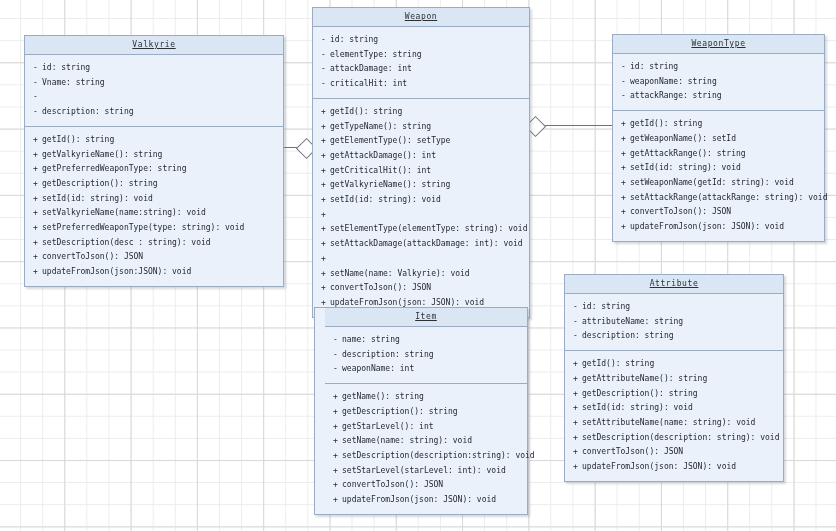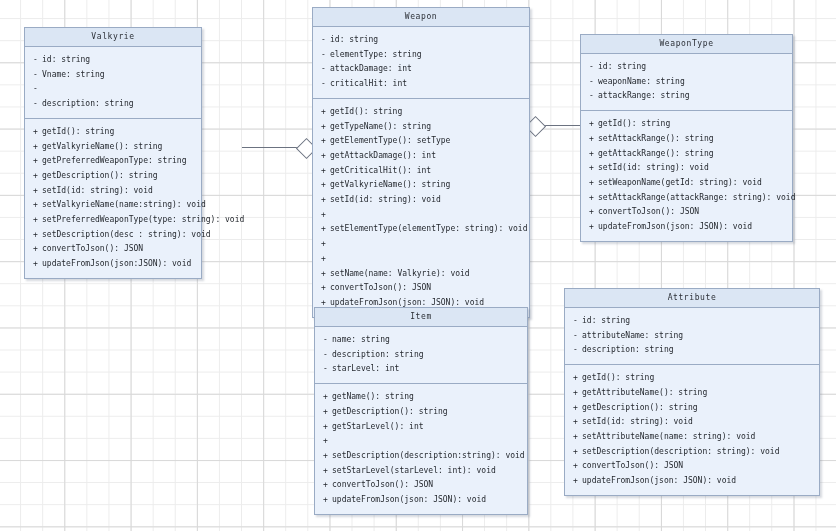--- a/index.html
+++ b/index.html
@@ -44,20 +44,21 @@
   .uml-header {
     box-sizing: border-box;
     text-align: center;
     font-size: 8px;
     letter-spacing: 0.6px;
     color: #2b2f36;
     background: #dbe6f4;
     border-bottom: 1px solid #9aabc4;
     padding: 4px 2px 4px 2px;
     line-height: 10px;
+    text-decoration: underline;
   }
   .uml-compartment {
     box-sizing: border-box;
     padding: 6px 0 6px 0;
   }
   .uml-compartment + .uml-compartment {
     border-top: 1px solid #9aabc4;
   }
   .uml-row {
     display: flex;
@@ -113,21 +114,21 @@
   <div class="conn-line h" style="left:540px; top:125px; width:72px;"></div>
   <div class="diamond" style="left:528px; top:119px;"></div>
 
   <div class="conn-line v" style="left:421px; top:287px; height:14px;"></div>
   <div class="tri-hollow" style="left:413px; top:299px;">
     <svg width="17" height="13" viewBox="0 0 17 13" xmlns="http://www.w3.org/2000/svg">
       <polygon points="1,1 16,1 8.5,12" fill="#ffffff" stroke="#6b7280" stroke-width="1"></polygon>
     </svg>
   </div>
 
-  <div class="uml-class" style="left:24px; top:27px; width:178px;">
+  <div class="uml-class" style="left:24px; top:35px; width:260px;">
     <div class="uml-header">Valkyrie</div>
     <div class="uml-compartment">
       <div class="uml-row">
         <span class="vis">-</span>
         <span class="member-text">id: string</span>
       </div>
       <div class="uml-row">
         <span class="vis">-</span>
         <span class="member-text">Vname: string</span>
       </div>
@@ -234,40 +235,41 @@
       </div>
       <div class="uml-row">
         <span class="vis">+</span>
       </div>
       <div class="uml-row">
         <span class="vis">+</span>
         <span class="member-text">setElementType(elementType: string): void</span>
       </div>
       <div class="uml-row">
         <span class="vis">+</span>
+        <span class="member-text">setAttackDamage(attackDamage: int): void</span>
       </div>
       <div class="uml-row">
         <span class="vis">+</span>
       </div>
       <div class="uml-row">
         <span class="vis">+</span>
         <span class="member-text">setName(name: Valkyrie): void</span>
       </div>
       <div class="uml-row">
         <span class="vis">+</span>
         <span class="member-text">convertToJson(): JSON</span>
       </div>
       <div class="uml-row">
         <span class="vis">+</span>
         <span class="member-text">updateFromJson(json: JSON): void</span>
       </div>
     </div>
   </div>
 
-  <div class="uml-class" style="left:580px; top:34px; width:213px;">
+  <div class="uml-class" style="left:612px; top:34px; width:213px;">
     <div class="uml-header">WeaponType</div>
     <div class="uml-compartment">
       <div class="uml-row">
         <span class="vis">-</span>
         <span class="member-text">id: string</span>
       </div>
       <div class="uml-row">
         <span class="vis">-</span>
         <span class="member-text">weaponName: string</span>
       </div>
@@ -276,21 +278,21 @@
         <span class="member-text">attackRange: string</span>
       </div>
     </div>
     <div class="uml-compartment">
       <div class="uml-row">
         <span class="vis">+</span>
         <span class="member-text">getId(): string</span>
       </div>
       <div class="uml-row">
         <span class="vis">+</span>
-        <span class="member-text">setAttackRange(): string</span>
+        <span class="member-text">getWeaponName(): setId</span>
       </div>
       <div class="uml-row">
         <span class="vis">+</span>
         <span class="member-text">getAttackRange(): string</span>
       </div>
       <div class="uml-row">
         <span class="vis">+</span>
         <span class="member-text">setId(id: string): void</span>
       </div>
       <div class="uml-row">
@@ -305,72 +307,73 @@
         <span class="vis">+</span>
         <span class="member-text">convertToJson(): JSON</span>
       </div>
       <div class="uml-row">
         <span class="vis">+</span>
         <span class="member-text">updateFromJson(json: JSON): void</span>
       </div>
     </div>
   </div>
 
-  <div class="uml-class" style="left:314px; top:307px; width:214px;">
+  <div class="uml-class" style="left:314px; top:307px; width:214px;padding-left:10px;">
     <div class="uml-header">Item</div>
     <div class="uml-compartment">
       <div class="uml-row">
         <span class="vis">-</span>
         <span class="member-text">name: string</span>
       </div>
       <div class="uml-row">
         <span class="vis">-</span>
         <span class="member-text">description: string</span>
       </div>
       <div class="uml-row">
         <span class="vis">-</span>
-        <span class="member-text">starLevel: int</span>
+        <span class="member-text">weaponName: int</span>
       </div>
     </div>
     <div class="uml-compartment">
       <div class="uml-row">
         <span class="vis">+</span>
         <span class="member-text">getName(): string</span>
       </div>
       <div class="uml-row">
         <span class="vis">+</span>
         <span class="member-text">getDescription(): string</span>
       </div>
       <div class="uml-row">
         <span class="vis">+</span>
         <span class="member-text">getStarLevel(): int</span>
       </div>
       <div class="uml-row">
         <span class="vis">+</span>
+        <span class="member-text">setName(name: string): void</span>
       </div>
       <div class="uml-row">
         <span class="vis">+</span>
         <span class="member-text">setDescription(description:string): void</span>
       </div>
       <div class="uml-row">
         <span class="vis">+</span>
         <span class="member-text">setStarLevel(starLevel: int): void</span>
       </div>
       <div class="uml-row">
         <span class="vis">+</span>
         <span class="member-text">convertToJson(): JSON</span>
       </div>
       <div class="uml-row">
         <span class="vis">+</span>
         <span class="member-text">updateFromJson(json: JSON): void</span>
       </div>
     </div>
   </div>
 
-  <div class="uml-class" style="left:564px; top:288px; width:256px;">
+  <div class="uml-class" style="left:564px; top:274px; width:220px;">
     <div class="uml-header">Attribute</div>
     <div class="uml-compartment">
       <div class="uml-row">
         <span class="vis">-</span>
         <span class="member-text">id: string</span>
       </div>
       <div class="uml-row">
         <span class="vis">-</span>
         <span class="member-text">attributeName: string</span>
       </div>

